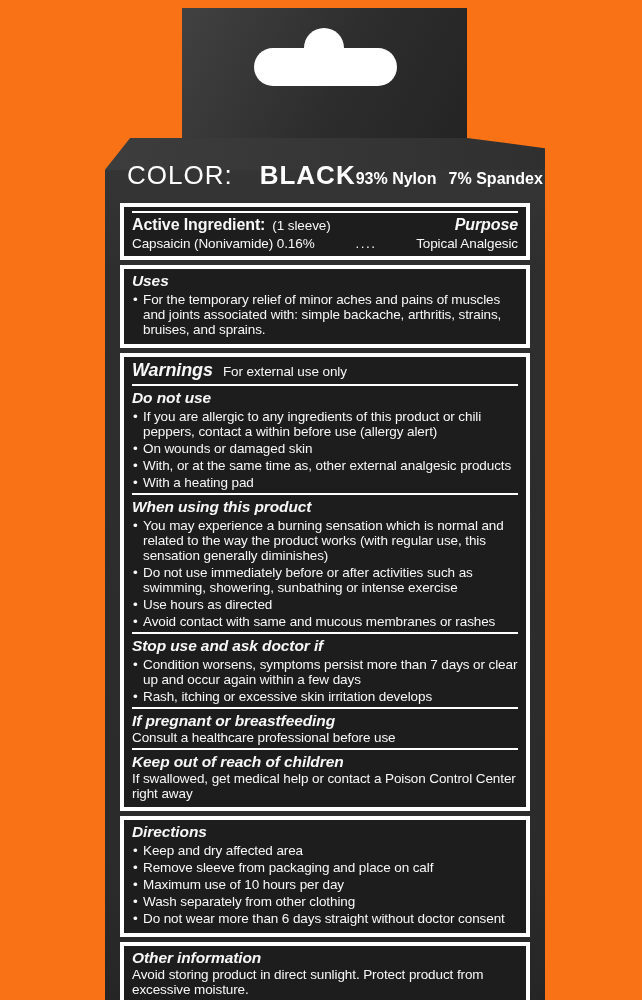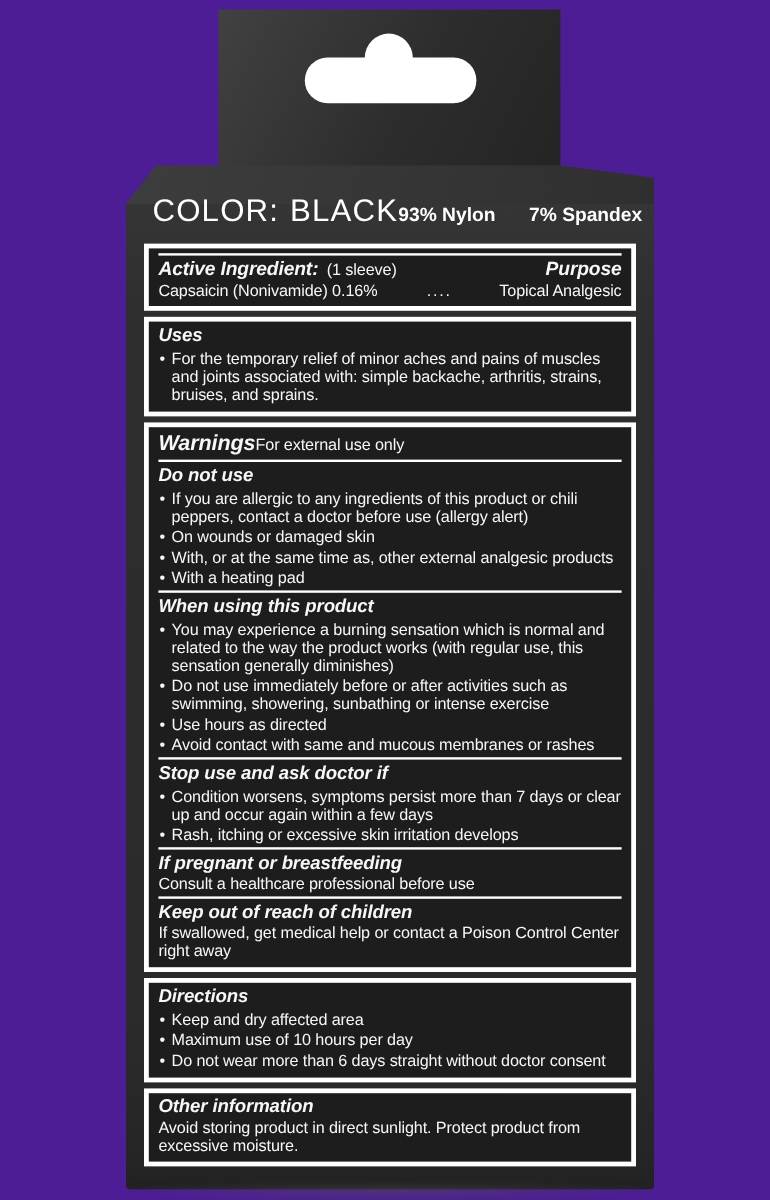--- a/index.html
+++ b/index.html
@@ -1,16 +1,16 @@
 <!DOCTYPE html>
 <html><head>
 <meta charset="utf-8">
 <style>
   html,body { margin:0; padding:0; background:#fff; }
-  .page { position:relative; width:642px; height:1000px; background:#4c1d95; overflow:hidden;
+  .page { position:relative; width:642px; height:1000px; background:#f97316; overflow:hidden;
           font-family:"Liberation Sans", sans-serif; }
 
   
   .hang-tab { position:absolute; left:182px; top:8px; width:285px; height:134px;
               background:linear-gradient(118deg,#414141 0%,#2d2d2d 55%,#242424 100%); }
   .slot-pill { position:absolute; left:72px; top:40px; width:143px; height:38px;
                border-radius:19px; background:#fff; }
   .slot-bump { position:absolute; left:122px; top:20px; width:40px; height:40px;
                border-radius:50%; background:#fff; }
 
@@ -25,40 +25,40 @@
               background:linear-gradient(180deg,#353535 0%,#2e2e2e 12%,#2b2b2b 82%,#262626 96%,#222 100%);
               border-radius:0 0 3px 3px; z-index:1; }
   .box-face::after { content:""; position:absolute; left:-10px; right:-10px; bottom:-9px; height:14px;
               background:radial-gradient(ellipse at center, rgba(80,80,80,.55), rgba(255,255,255,0) 72%);
               filter:blur(3px); z-index:-1; }
 
   
   .color-row { position:absolute; top:-10px; left:22px; right:16px;
                display:flex; align-items:baseline; color:#fff; white-space:nowrap; }
   .color-title { font-size:26px; font-weight:500; letter-spacing:1px; }
-  .color-value { font-size:26px; font-weight:400; margin-left:9px; letter-spacing:1px; }
-  .materials   { margin-left:auto; display:flex; gap:28px; font-size:16px; font-weight:600; }
+  .color-value { font-size:26px; font-weight:700; margin-left:27px; letter-spacing:1px; }
+  .materials   { margin-left:auto; display:flex; gap:12px; font-size:16px; font-weight:600; }
 
   
   .panel { margin:33px 15px 0 15px; }
   .sec { border:4px solid #fff; background:#1d1d1d; color:#f7f7f7;
          padding:3px 8px 5px 8px; margin-bottom:5px;
          font-size:13.5px; line-height:15px; letter-spacing:-0.1px; }
 
   .h-df   { font-size:21px; line-height:25px; font-weight:700; font-style:italic; }
   .df-rule{ height:2px; background:#fff; margin:1px 0 4px 0; }
   .ai-row { display:flex; align-items:baseline; margin-bottom:3px; }
-  .h-ai   { font-size:16px; font-weight:700; font-style:italic; }
+  .h-ai   { font-size:16px; font-weight:700; }
   .ai-qual{ font-size:13.5px; margin-left:7px; }
   .h-purpose { margin-left:auto; font-size:16px; font-weight:700; font-style:italic; }
   .leader-row { display:flex; align-items:baseline; white-space:nowrap;gap:40px; }
   .leader { flex:1; overflow:hidden; letter-spacing:1.5px; margin:0 1px; }
 
   .h-sec  { font-size:15.5px; line-height:18px; font-weight:700; font-style:italic; }
-  .warn-row { display:flex; align-items:baseline; margin-bottom:1px; }
+  .warn-row { display:flex; align-items:baseline; gap:10px; margin-bottom:1px; }
   .h-warn { font-size:18px; line-height:21px; font-weight:700; font-style:italic; }
   .note   { font-size:13.5px; }
   .w-rule { height:2px; background:#fff; margin:3px 0; }
 
   ul.blist { list-style:none; margin:0 0 2px 0; padding:0; }
   .blist li { position:relative; padding-left:11px; margin-top:2px; }
   .blist li::before { content:"\2022"; position:absolute; left:1px; }
 
   .txt { margin-bottom:1px; }
 </style>
@@ -110,21 +110,21 @@
 
       <div class="sec">
         <div class="warn-row">
           <span class="h-warn">Warnings</span>
           <span class="note">For external use only</span>
         </div>
         <div class="w-rule"></div>
 
         <div class="h-sec">Do not use</div>
         <ul class="blist">
-          <li>If you are allergic to any ingredients of this product or chili peppers, contact a doctor before use (allergy alert)</li>
+          <li>If you are allergic to any ingredients of this product or chili peppers, contact a within before use (allergy alert)</li>
           <li>On wounds or damaged skin</li>
           <li>With, or at the same time as, other external analgesic products</li>
           <li>With a heating pad</li>
         </ul>
         <div class="w-rule"></div>
 
         <div class="h-sec">When using this product</div>
         <ul class="blist">
           <li>You may experience a burning sensation which is normal and related to the way the product works (with regular use, this sensation generally diminishes)</li>
           <li>Do not use immediately before or after activities such as swimming, showering, sunbathing or intense exercise</li>
@@ -145,21 +145,23 @@
         <div class="w-rule"></div>
 
         <div class="h-sec">Keep out of reach of children</div>
         <div class="txt">If swallowed, get medical help or contact a Poison Control Center right away</div>
       </div>
 
       <div class="sec">
         <div class="h-sec">Directions</div>
         <ul class="blist">
           <li>Keep and dry affected area</li>
+          <li>Remove sleeve from packaging and place on calf</li>
           <li>Maximum use of 10 hours per day</li>
+          <li>Wash separately from other clothing</li>
           <li>Do not wear more than 6 days straight without doctor consent</li>
         </ul>
       </div>
 
       <div class="sec">
         <div class="h-sec">Other information</div>
         <div class="txt">Avoid storing product in direct sunlight. Protect product from excessive moisture.</div>
       </div>
 
     </div>

